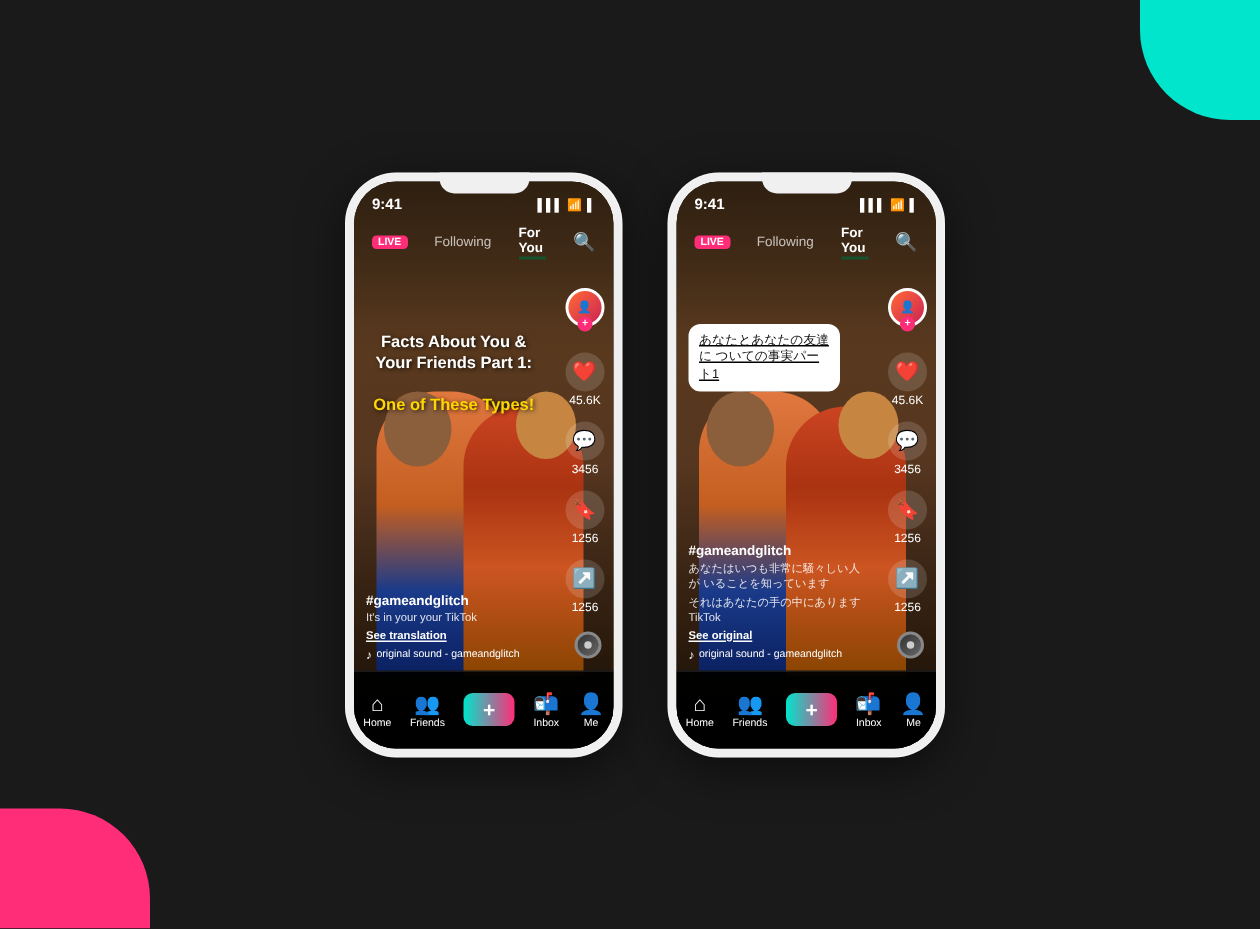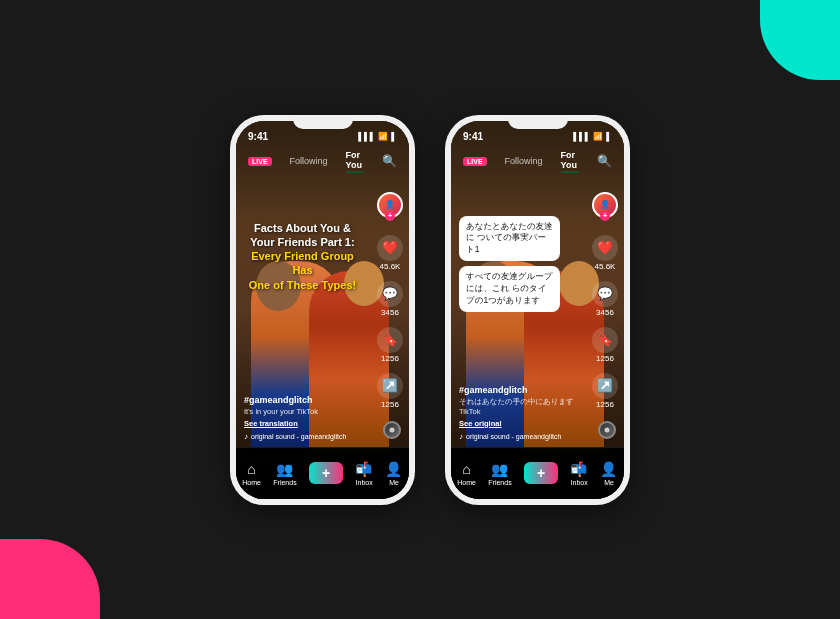--- a/index.html
+++ b/index.html
@@ -155,20 +155,21 @@
     }
     .translation-bubbles {
       position: absolute;
       top: 95px;
       left: 8px;
       right: 64px;
       z-index: 6;
       display: flex;
       flex-direction: column;
       gap: 5px;
+      text-decoration: underline;
     }
 
     
     .side-actions {
       position: absolute;
       right: 6px;
       bottom: 90px;
       z-index: 6;
       display: flex;
       flex-direction: column;
@@ -387,21 +388,21 @@
       <div class="nav-bar">
         <span class="live-badge">LIVE</span>
         <span class="nav-item">Following</span>
         <span class="nav-item active">For You</span>
         <span class="nav-search">🔍</span>
       </div>
 
       <div class="video-title">
         <span>Facts About You &amp;</span><br>
         <span>Your Friends Part 1:</span><br>
-        <span class="highlight">Every Friend Group Has</span><br>
+        <br>
         <span class="highlight">One of These Types!</span>
       </div>
 
       <div class="side-actions">
         <div class="action-item">
           <div class="action-icon profile-pic">👤</div>
           <div class="plus-badge">+</div>
         </div>
         <div class="action-item">
           <div class="action-icon">❤️</div>
@@ -484,22 +485,20 @@
       <div class="nav-bar">
         <span class="live-badge">LIVE</span>
         <span class="nav-item">Following</span>
         <span class="nav-item active">For You</span>
         <span class="nav-search">🔍</span>
       </div>
 
       <div class="translation-bubbles">
         <div class="translation-bubble">あなたとあなたの友達に
 ついての事実パート1</div>
-        <div class="translation-bubble">すべての友達グループには、これ
-らのタイプの1つがあります</div>
       </div>
 
       <div class="side-actions">
         <div class="action-item">
           <div class="action-icon profile-pic">👤</div>
           <div class="plus-badge">+</div>
         </div>
         <div class="action-item">
           <div class="action-icon">❤️</div>
           <span>45.6K</span>
@@ -515,20 +514,22 @@
         <div class="action-item">
           <div class="action-icon">↗️</div>
           <span>1256</span>
         </div>
       </div>
 
       <div class="spinning-disc"></div>
 
       <div class="bottom-info">
         <div class="username">#gameandglitch</div>
+        <div class="caption">あなたはいつも非常に騒々しい人が
+いることを知っています</div>
         <div class="caption">それはあなたの手の中にありますTikTok</div>
         <div class="see-translation">See original</div>
         <div class="sound-row">
           <span class="note-icon">♪</span>
           <span>original sound - gameandglitch</span>
         </div>
       </div>
 
       <div class="bottom-nav">
         <div class="bottom-nav-item active">

